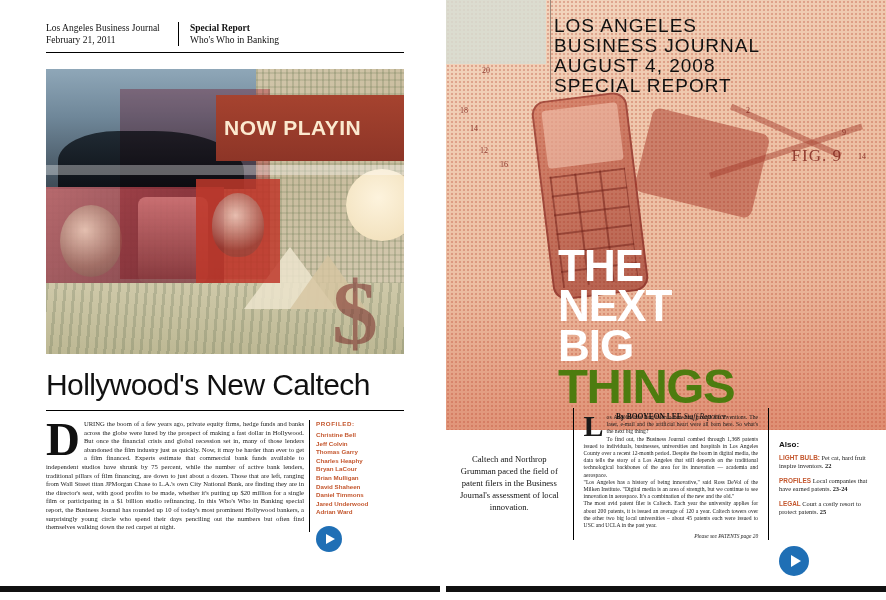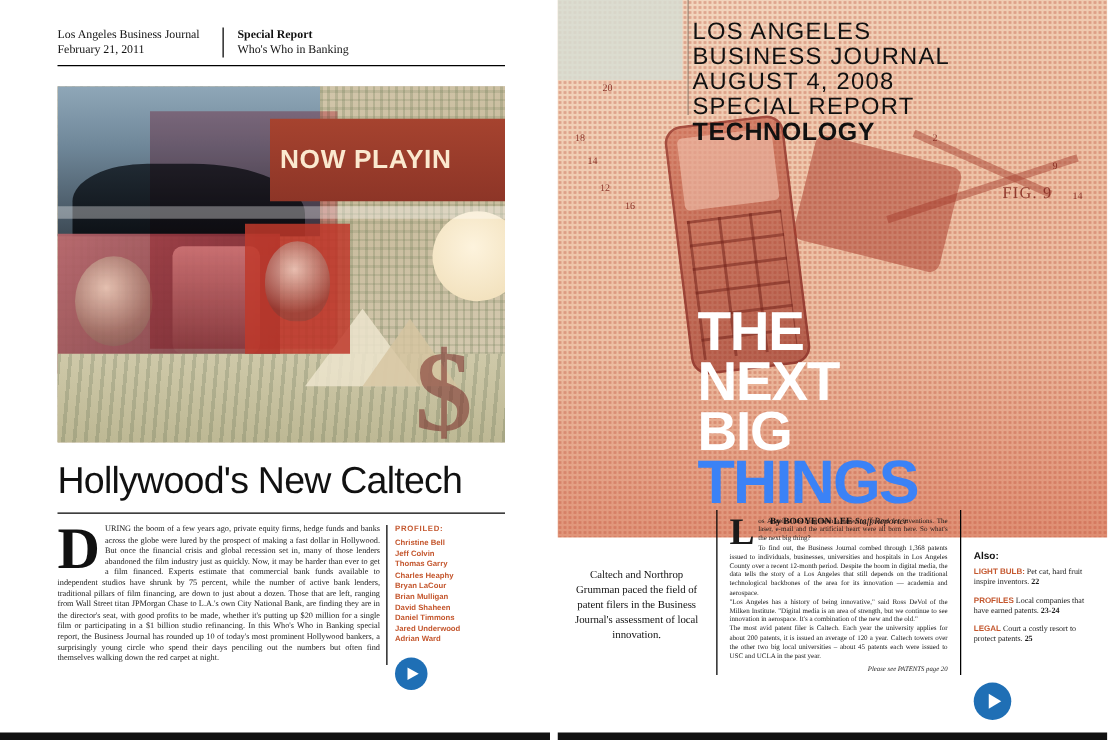--- a/index.html
+++ b/index.html
@@ -381,21 +381,21 @@
   }
   .r-drone:after {
     left: 30px; top: 40px; width: 120px; height: 6px;
     transform: rotate(24deg);
   }
   .r-fig {
     position: absolute;
     right: 44px;
     top: 146px;
     font-family: "Liberation Serif", serif;
-    font-size: 13px;
+    font-size: 17px;
     color: rgba(130,40,30,0.85);
     letter-spacing: 1px;
   }
   .r-numbers span {
     position: absolute;
     font-family: "Liberation Serif", serif;
     font-size: 8px;
     color: rgba(130,40,30,0.9);
   }
   .r-wash {
@@ -426,21 +426,21 @@
     left: 112px;
     top: 246px;
     color: #fff;
     font-family: "Liberation Sans", sans-serif;
     font-weight: bold;
     font-size: 44px;
     line-height: 40px;
     letter-spacing: -1px;
   }
   .r-title .things {
-    color: #3b82f6;
+    color: #4d7c0f;
     font-size: 49px;
     letter-spacing: -1.5px;
   }
 
   .r-byline {
     position: absolute;
     left: 170px;
     top: 412px;
     font-family: "Liberation Serif", serif;
     font-size: 7.5px;
@@ -645,21 +645,20 @@
       </div>
       <div class="r-wash"></div>
       <div class="r-topline"></div>
     </div>
 
     <div class="r-mast">
       <div>LOS ANGELES</div>
       <div>BUSINESS JOURNAL</div>
       <div>AUGUST 4, 2008</div>
       <div>SPECIAL REPORT</div>
-      <div class="tech">TECHNOLOGY</div>
     </div>
 
     <div class="r-title">
       <div>THE</div>
       <div>NEXT</div>
       <div>BIG</div>
       <div class="things">THINGS</div>
     </div>
 
     <div class="r-byline">

